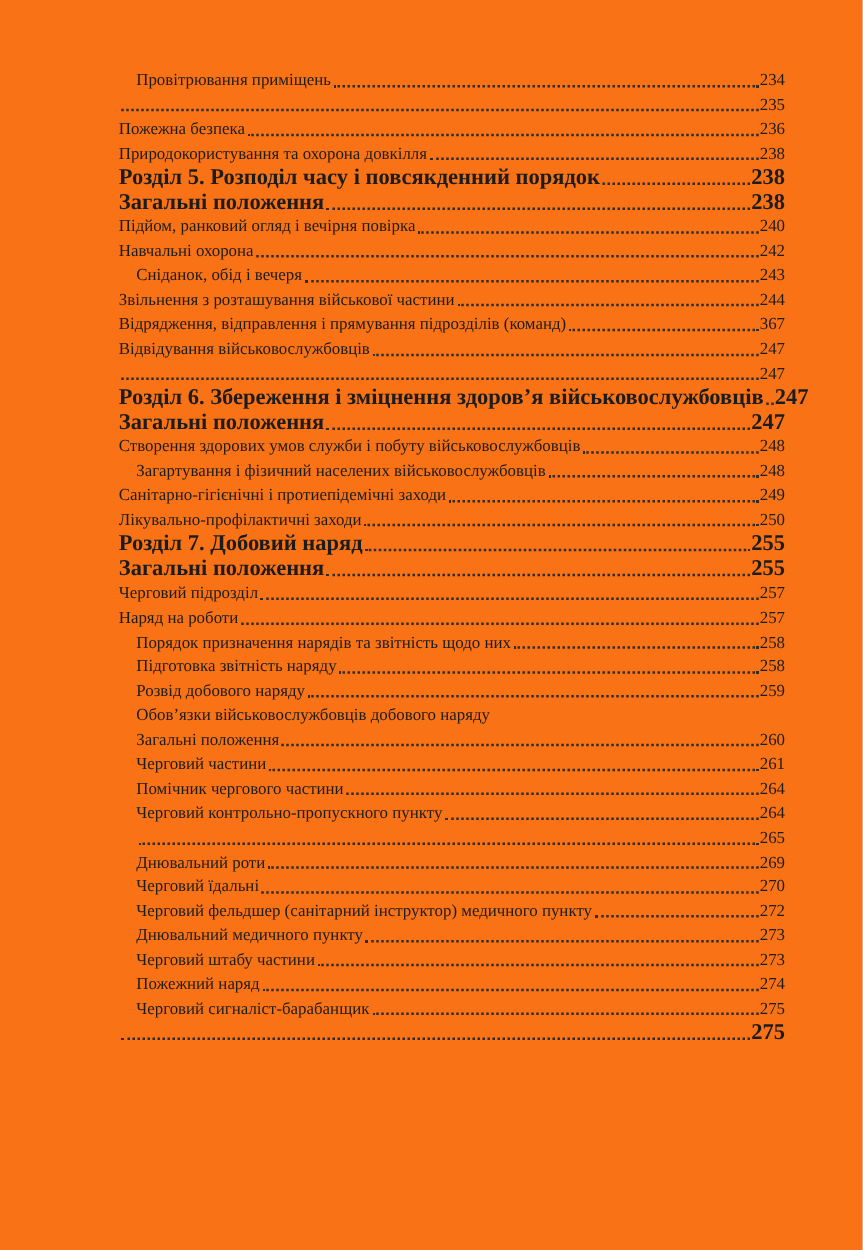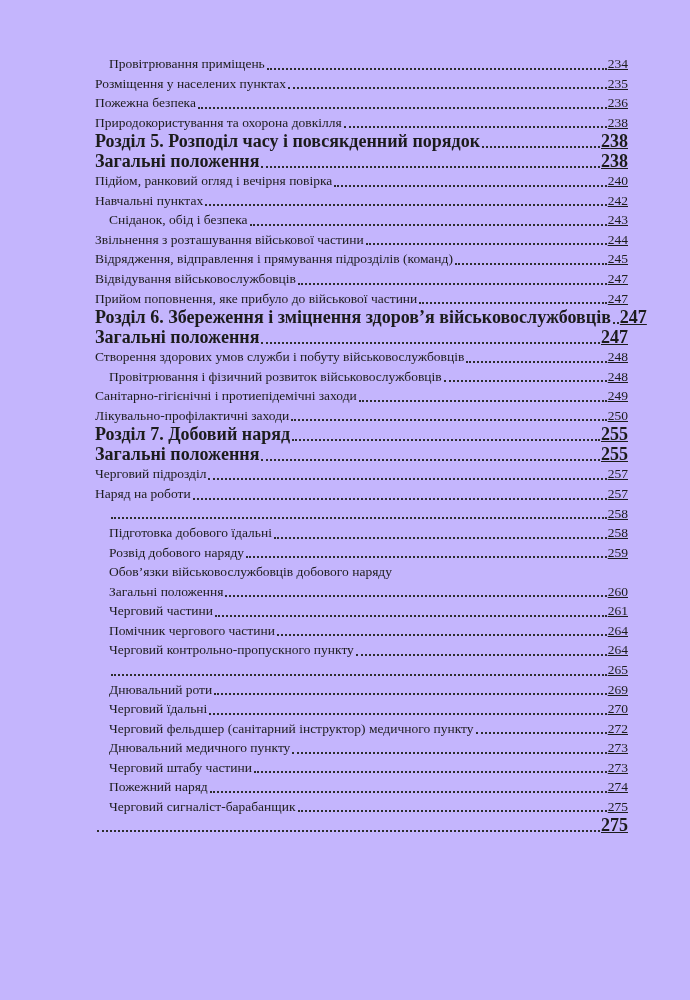--- a/index.html
+++ b/index.html
@@ -50,35 +50,33 @@
   .toc-row.bold .toc-leader {
     border-bottom-width: 2.5px;
     margin-bottom: 3.5px;
   }
   .toc-row.no-page .toc-leader {
     visibility: hidden;
   }
   .toc-page {
     flex: 0 0 auto;
     text-align: right;
-    text-decoration: underline;
   }
 </style>
 </head>
 <body>
 
-<div class="page" style="background: #c4b5fd; color: rgb(28, 28, 28);">
+<div class="page" style="background: #f97316; color: rgb(28, 28, 28);">
   <div class="toc" id="toc">
       <div class="toc-row indent-1">
     <span class="toc-label">Провітрювання приміщень</span>
     <span class="toc-leader" style="border-bottom-color: rgb(45, 45, 45);"></span>
     <span class="toc-page">234</span>
   </div>
       <div class="toc-row">
-    <span class="toc-label">Розміщення у населених пунктах</span>
     <span class="toc-leader" style="border-bottom-color: rgb(45, 45, 45);"></span>
     <span class="toc-page">235</span>
   </div>
       <div class="toc-row">
     <span class="toc-label">Пожежна безпека</span>
     <span class="toc-leader" style="border-bottom-color: rgb(45, 45, 45);"></span>
     <span class="toc-page">236</span>
   </div>
       <div class="toc-row">
     <span class="toc-label">Природокористування та охорона довкілля</span>
@@ -94,66 +92,65 @@
     <span class="toc-label">Загальні положення</span>
     <span class="toc-leader" style="border-bottom-color: rgb(45, 45, 45);"></span>
     <span class="toc-page">238</span>
   </div>
       <div class="toc-row">
     <span class="toc-label">Підйом, ранковий огляд і вечірня повірка</span>
     <span class="toc-leader" style="border-bottom-color: rgb(45, 45, 45);"></span>
     <span class="toc-page">240</span>
   </div>
       <div class="toc-row">
-    <span class="toc-label">Навчальні пунктах</span>
+    <span class="toc-label">Навчальні охорона</span>
     <span class="toc-leader" style="border-bottom-color: rgb(45, 45, 45);"></span>
     <span class="toc-page">242</span>
   </div>
       <div class="toc-row indent-1">
-    <span class="toc-label">Сніданок, обід і безпека</span>
+    <span class="toc-label">Сніданок, обід і вечеря</span>
     <span class="toc-leader" style="border-bottom-color: rgb(45, 45, 45);"></span>
     <span class="toc-page">243</span>
   </div>
       <div class="toc-row">
     <span class="toc-label">Звільнення з розташування військової частини</span>
     <span class="toc-leader" style="border-bottom-color: rgb(45, 45, 45);"></span>
     <span class="toc-page">244</span>
   </div>
       <div class="toc-row">
     <span class="toc-label">Відрядження, відправлення і прямування підрозділів (команд)</span>
     <span class="toc-leader" style="border-bottom-color: rgb(45, 45, 45);"></span>
-    <span class="toc-page">245</span>
+    <span class="toc-page">367</span>
   </div>
       <div class="toc-row">
     <span class="toc-label">Відвідування військовослужбовців</span>
     <span class="toc-leader" style="border-bottom-color: rgb(45, 45, 45);"></span>
     <span class="toc-page">247</span>
   </div>
       <div class="toc-row">
-    <span class="toc-label">Прийом поповнення, яке прибуло до військової частини</span>
     <span class="toc-leader" style="border-bottom-color: rgb(45, 45, 45);"></span>
     <span class="toc-page">247</span>
   </div>
       <div class="toc-row bold">
     <span class="toc-label">Розділ 6. Збереження і зміцнення здоров’я військовослужбовців</span>
     <span class="toc-leader" style="border-bottom-color: rgb(45, 45, 45);"></span>
     <span class="toc-page">247</span>
   </div>
       <div class="toc-row bold">
     <span class="toc-label">Загальні положення</span>
     <span class="toc-leader" style="border-bottom-color: rgb(45, 45, 45);"></span>
     <span class="toc-page">247</span>
   </div>
       <div class="toc-row">
     <span class="toc-label">Створення здорових умов служби і побуту військовослужбовців</span>
     <span class="toc-leader" style="border-bottom-color: rgb(45, 45, 45);"></span>
     <span class="toc-page">248</span>
   </div>
       <div class="toc-row indent-1">
-    <span class="toc-label">Провітрювання і фізичний розвиток військовослужбовців</span>
+    <span class="toc-label">Загартування і фізичний населених військовослужбовців</span>
     <span class="toc-leader" style="border-bottom-color: rgb(45, 45, 45);"></span>
     <span class="toc-page">248</span>
   </div>
       <div class="toc-row">
     <span class="toc-label">Санітарно-гігієнічні і протиепідемічні заходи</span>
     <span class="toc-leader" style="border-bottom-color: rgb(45, 45, 45);"></span>
     <span class="toc-page">249</span>
   </div>
       <div class="toc-row">
     <span class="toc-label">Лікувально-профілактичні заходи</span>
@@ -174,25 +171,26 @@
     <span class="toc-label">Черговий підрозділ</span>
     <span class="toc-leader" style="border-bottom-color: rgb(45, 45, 45);"></span>
     <span class="toc-page">257</span>
   </div>
       <div class="toc-row">
     <span class="toc-label">Наряд на роботи</span>
     <span class="toc-leader" style="border-bottom-color: rgb(45, 45, 45);"></span>
     <span class="toc-page">257</span>
   </div>
       <div class="toc-row indent-1">
+    <span class="toc-label">Порядок призначення нарядів та звітність щодо них</span>
     <span class="toc-leader" style="border-bottom-color: rgb(45, 45, 45);"></span>
     <span class="toc-page">258</span>
   </div>
       <div class="toc-row indent-1">
-    <span class="toc-label">Підготовка добового їдальні</span>
+    <span class="toc-label">Підготовка звітність наряду</span>
     <span class="toc-leader" style="border-bottom-color: rgb(45, 45, 45);"></span>
     <span class="toc-page">258</span>
   </div>
       <div class="toc-row indent-1">
     <span class="toc-label">Розвід добового наряду</span>
     <span class="toc-leader" style="border-bottom-color: rgb(45, 45, 45);"></span>
     <span class="toc-page">259</span>
   </div>
       <div class="toc-row indent-1 no-page">
     <span class="toc-label">Обов’язки військовослужбовців добового наряду</span>

